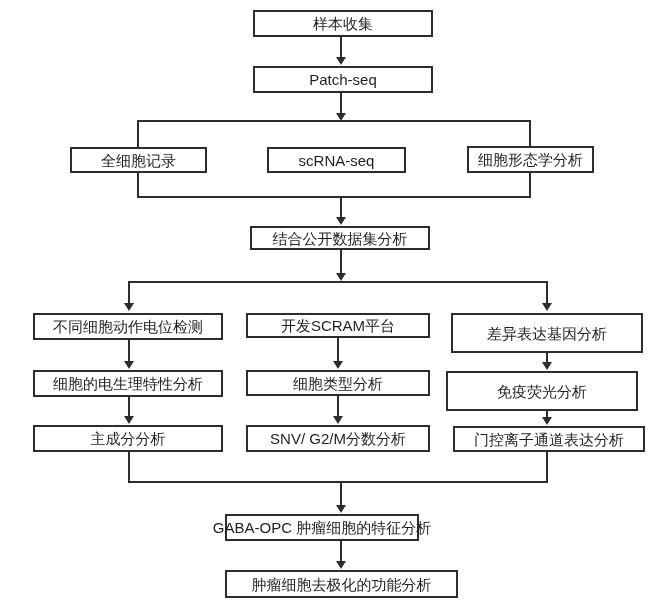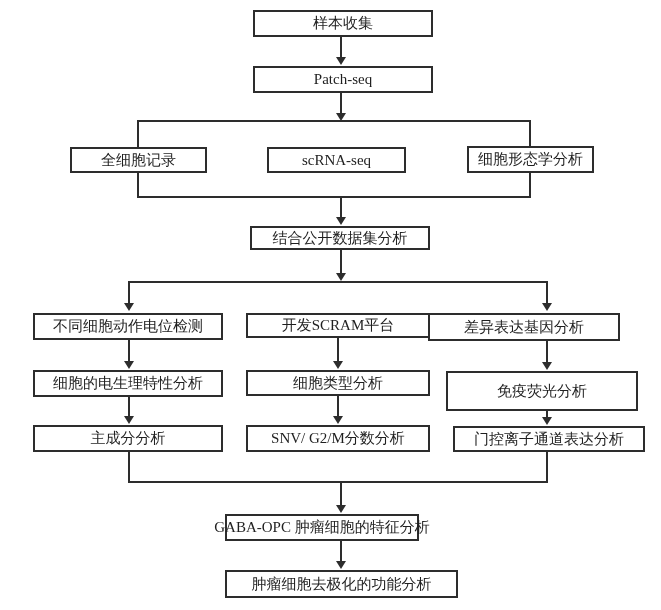--- a/index.html
+++ b/index.html
@@ -6,21 +6,21 @@
     --line:#2d2d2d;
     --border:#2d2d2d;
     --bg:#ffffff;
     --text:#1f1f1f;
   }
   html,body{margin:0;padding:0;background:var(--bg);}
   .canvas{
     position:relative;
     width:661px;height:610px;
     background:var(--bg);
-    font-family:Liberation Serif, serif;
+    font-family:Liberation Sans, sans-serif;
     overflow:hidden;
     text-align:center;
   }
   .node{
     position:absolute;
     box-sizing:border-box;
     border:2px solid var(--border);
     background:var(--bg);
     color:var(--text);
     font-size:15px;
@@ -80,21 +80,21 @@
   <div class="hline" style="left:128px;top:281px;width:420px;height:2px"></div>
 
   <div class="vline" style="left:128px;top:283px;width:2px;height:21px"></div>
   <div class="ahead" style="left:124px;top:303px"></div>
 
   <div class="vline" style="left:546px;top:283px;width:2px;height:21px"></div>
   <div class="ahead" style="left:542px;top:303px"></div>
 
   <div class="node" style="left:246px;top:313px;width:184px;height:25px">开发SCRAM平台</div>
   <div class="node" style="left:33px;top:313px;width:190px;height:27px">不同细胞动作电位检测</div>
-  <div class="node" style="left:428px;top:313px;width:192px;height:28px">差异表达基因分析</div>
+  <div class="node" style="left:451px;top:313px;width:192px;height:40px">差异表达基因分析</div>
 
   <div class="vline" style="left:128px;top:340px;width:2px;height:22px"></div>
   <div class="ahead" style="left:124px;top:361px"></div>
 
   <div class="vline" style="left:337px;top:338px;width:2px;height:24px"></div>
   <div class="ahead" style="left:333px;top:361px"></div>
 
   <div class="vline" style="left:546px;top:339px;width:2px;height:24px"></div>
   <div class="ahead" style="left:542px;top:362px"></div>
 

